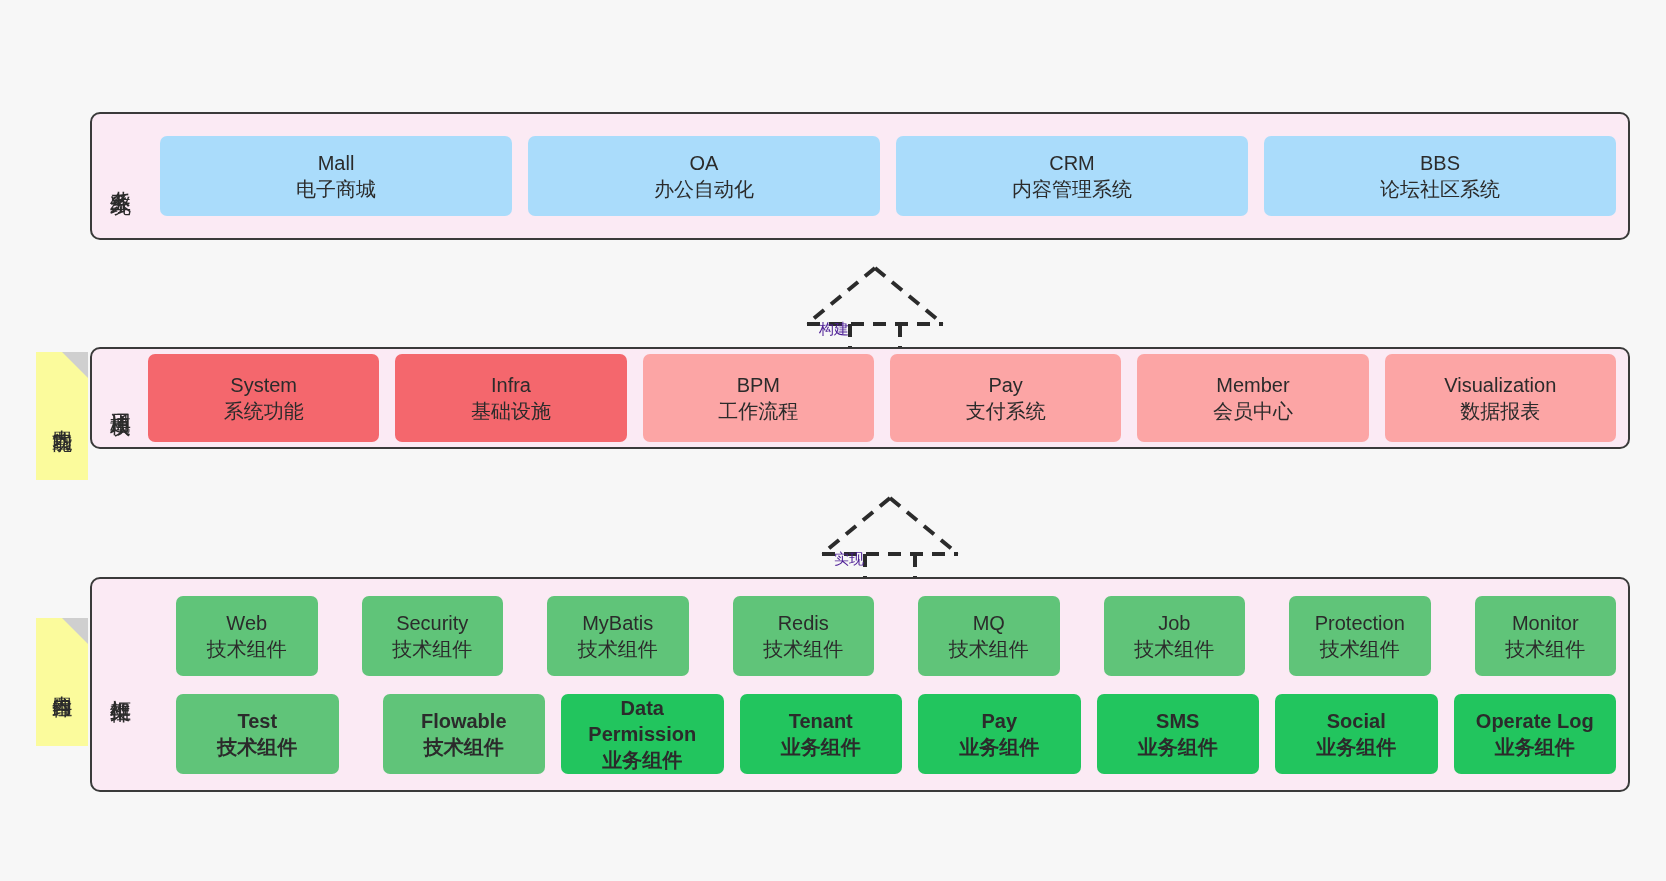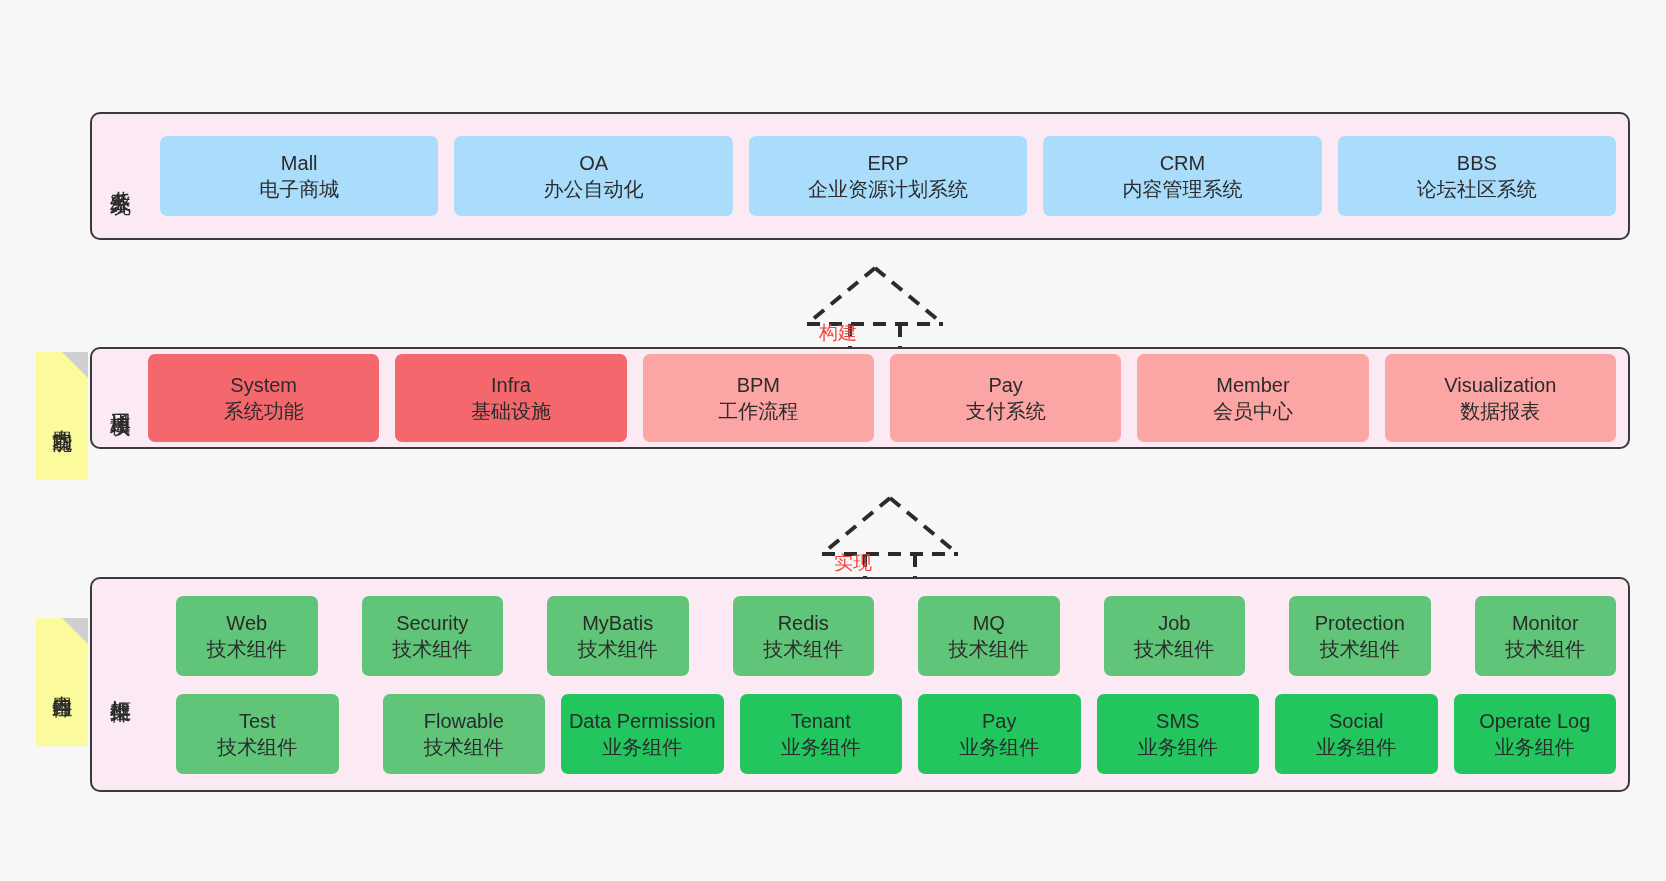--- a/index.html
+++ b/index.html
@@ -45,21 +45,21 @@
     flex-direction: column;
     justify-content: center;
     padding: 0 12px 0 0;
   }
   .row {
     display: flex;
     align-items: stretch;
     justify-content: space-between;
     gap: 16px;
   }
-  .row + .row { margin-top: 18px; }
+  .row + .row { margin-top: 18px; font-weight: bold; }
 
   
   .node {
     flex: 1 1 0;
     border-radius: 7px;
     display: flex;
     flex-direction: column;
     align-items: center;
     justify-content: center;
     text-align: center;
@@ -99,46 +99,42 @@
     width: 0; height: 0;
     border-left: 26px solid transparent;
     border-top: 26px solid #cfcfcf;
   }
 
   
   .arrow { position: absolute; }
   .arrow svg { display: block; }
   .arrow-label {
     position: absolute;
-    font-size: 19px;
-    color: #ef4444;
+    font-size: 15px;
+    color: #4c1d95;
     background: transparent;
     white-space: nowrap;
   }
 </style>
 </head>
 <body>
 
 <div id="canvas">
 
   <div class="layer" style="left:90px; top:112px; width:1540px; height:128px;gap:12px;">
     <div class="layer-title">业务系统</div>
     <div class="layer-body">
       <div class="row">
         <div class="node biz">
           <span class="t-en">Mall</span>
           <span class="t-cn">电子商城</span>
         </div>
         <div class="node biz">
           <span class="t-en">OA</span>
           <span class="t-cn">办公自动化</span>
-        </div>
-        <div class="node biz">
-          <span class="t-en">ERP</span>
-          <span class="t-cn">企业资源计划系统</span>
         </div>
         <div class="node biz">
           <span class="t-en">CRM</span>
           <span class="t-cn">内容管理系统</span>
         </div>
         <div class="node biz">
           <span class="t-en">BBS</span>
           <span class="t-cn">论坛社区系统</span>
         </div>
       </div>

